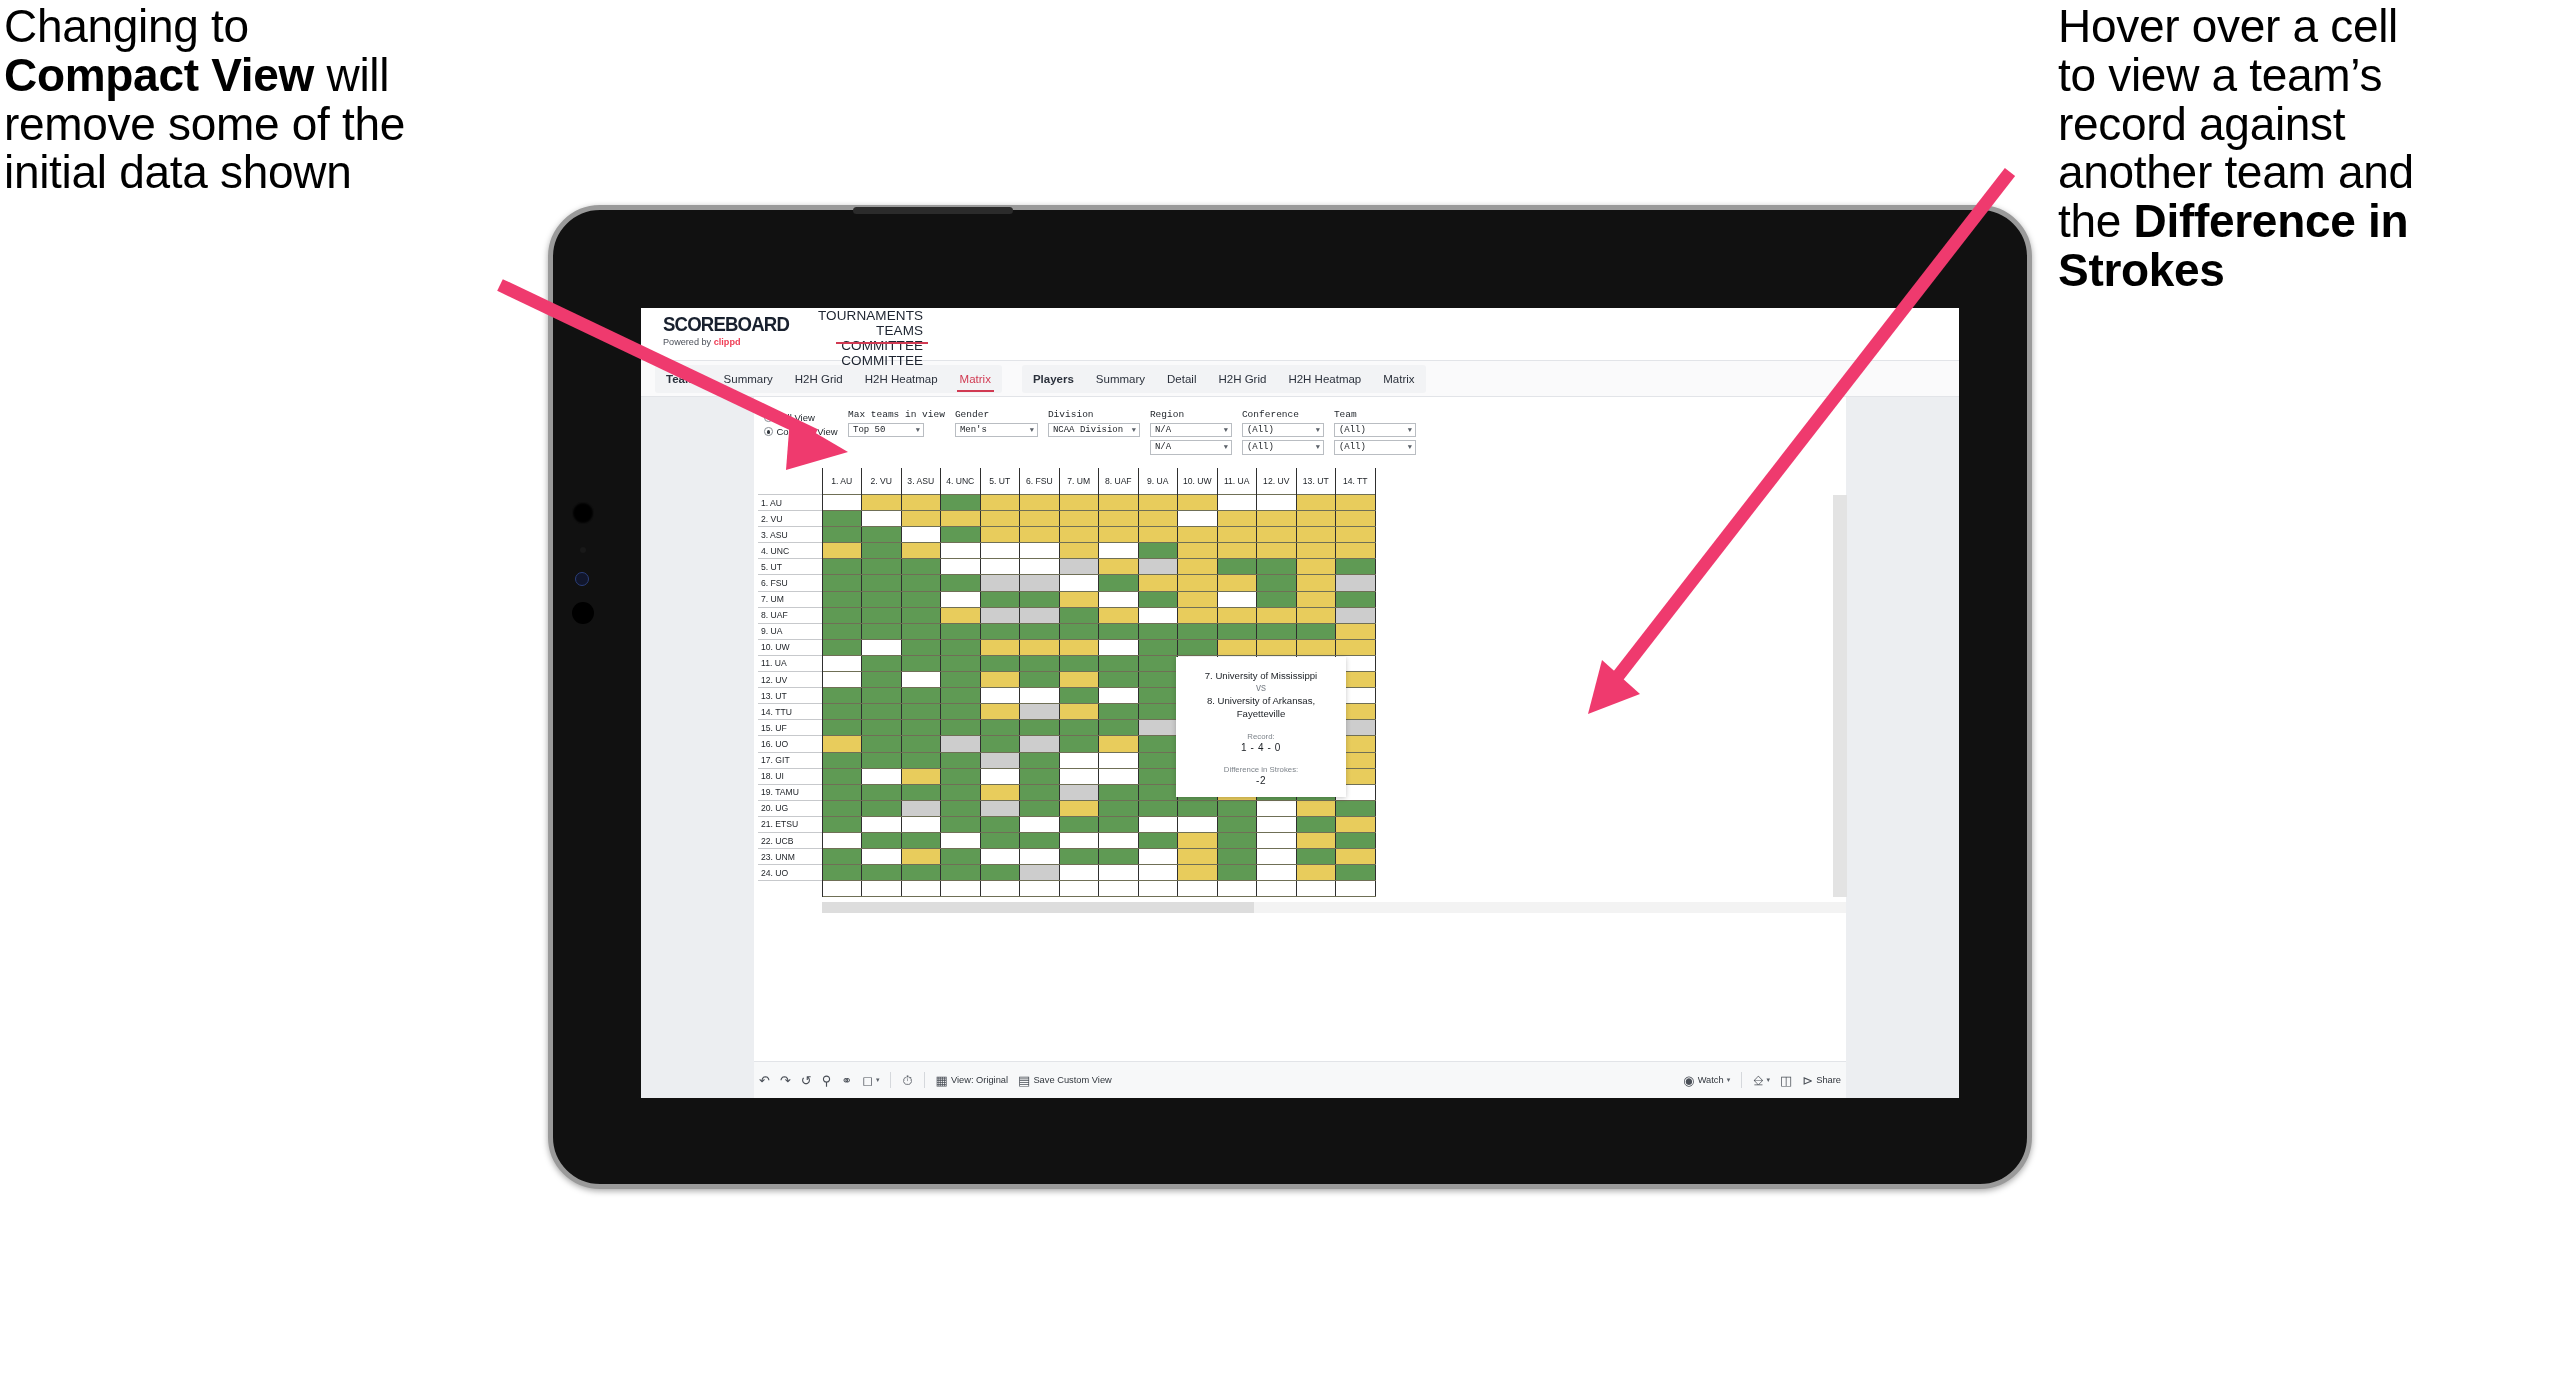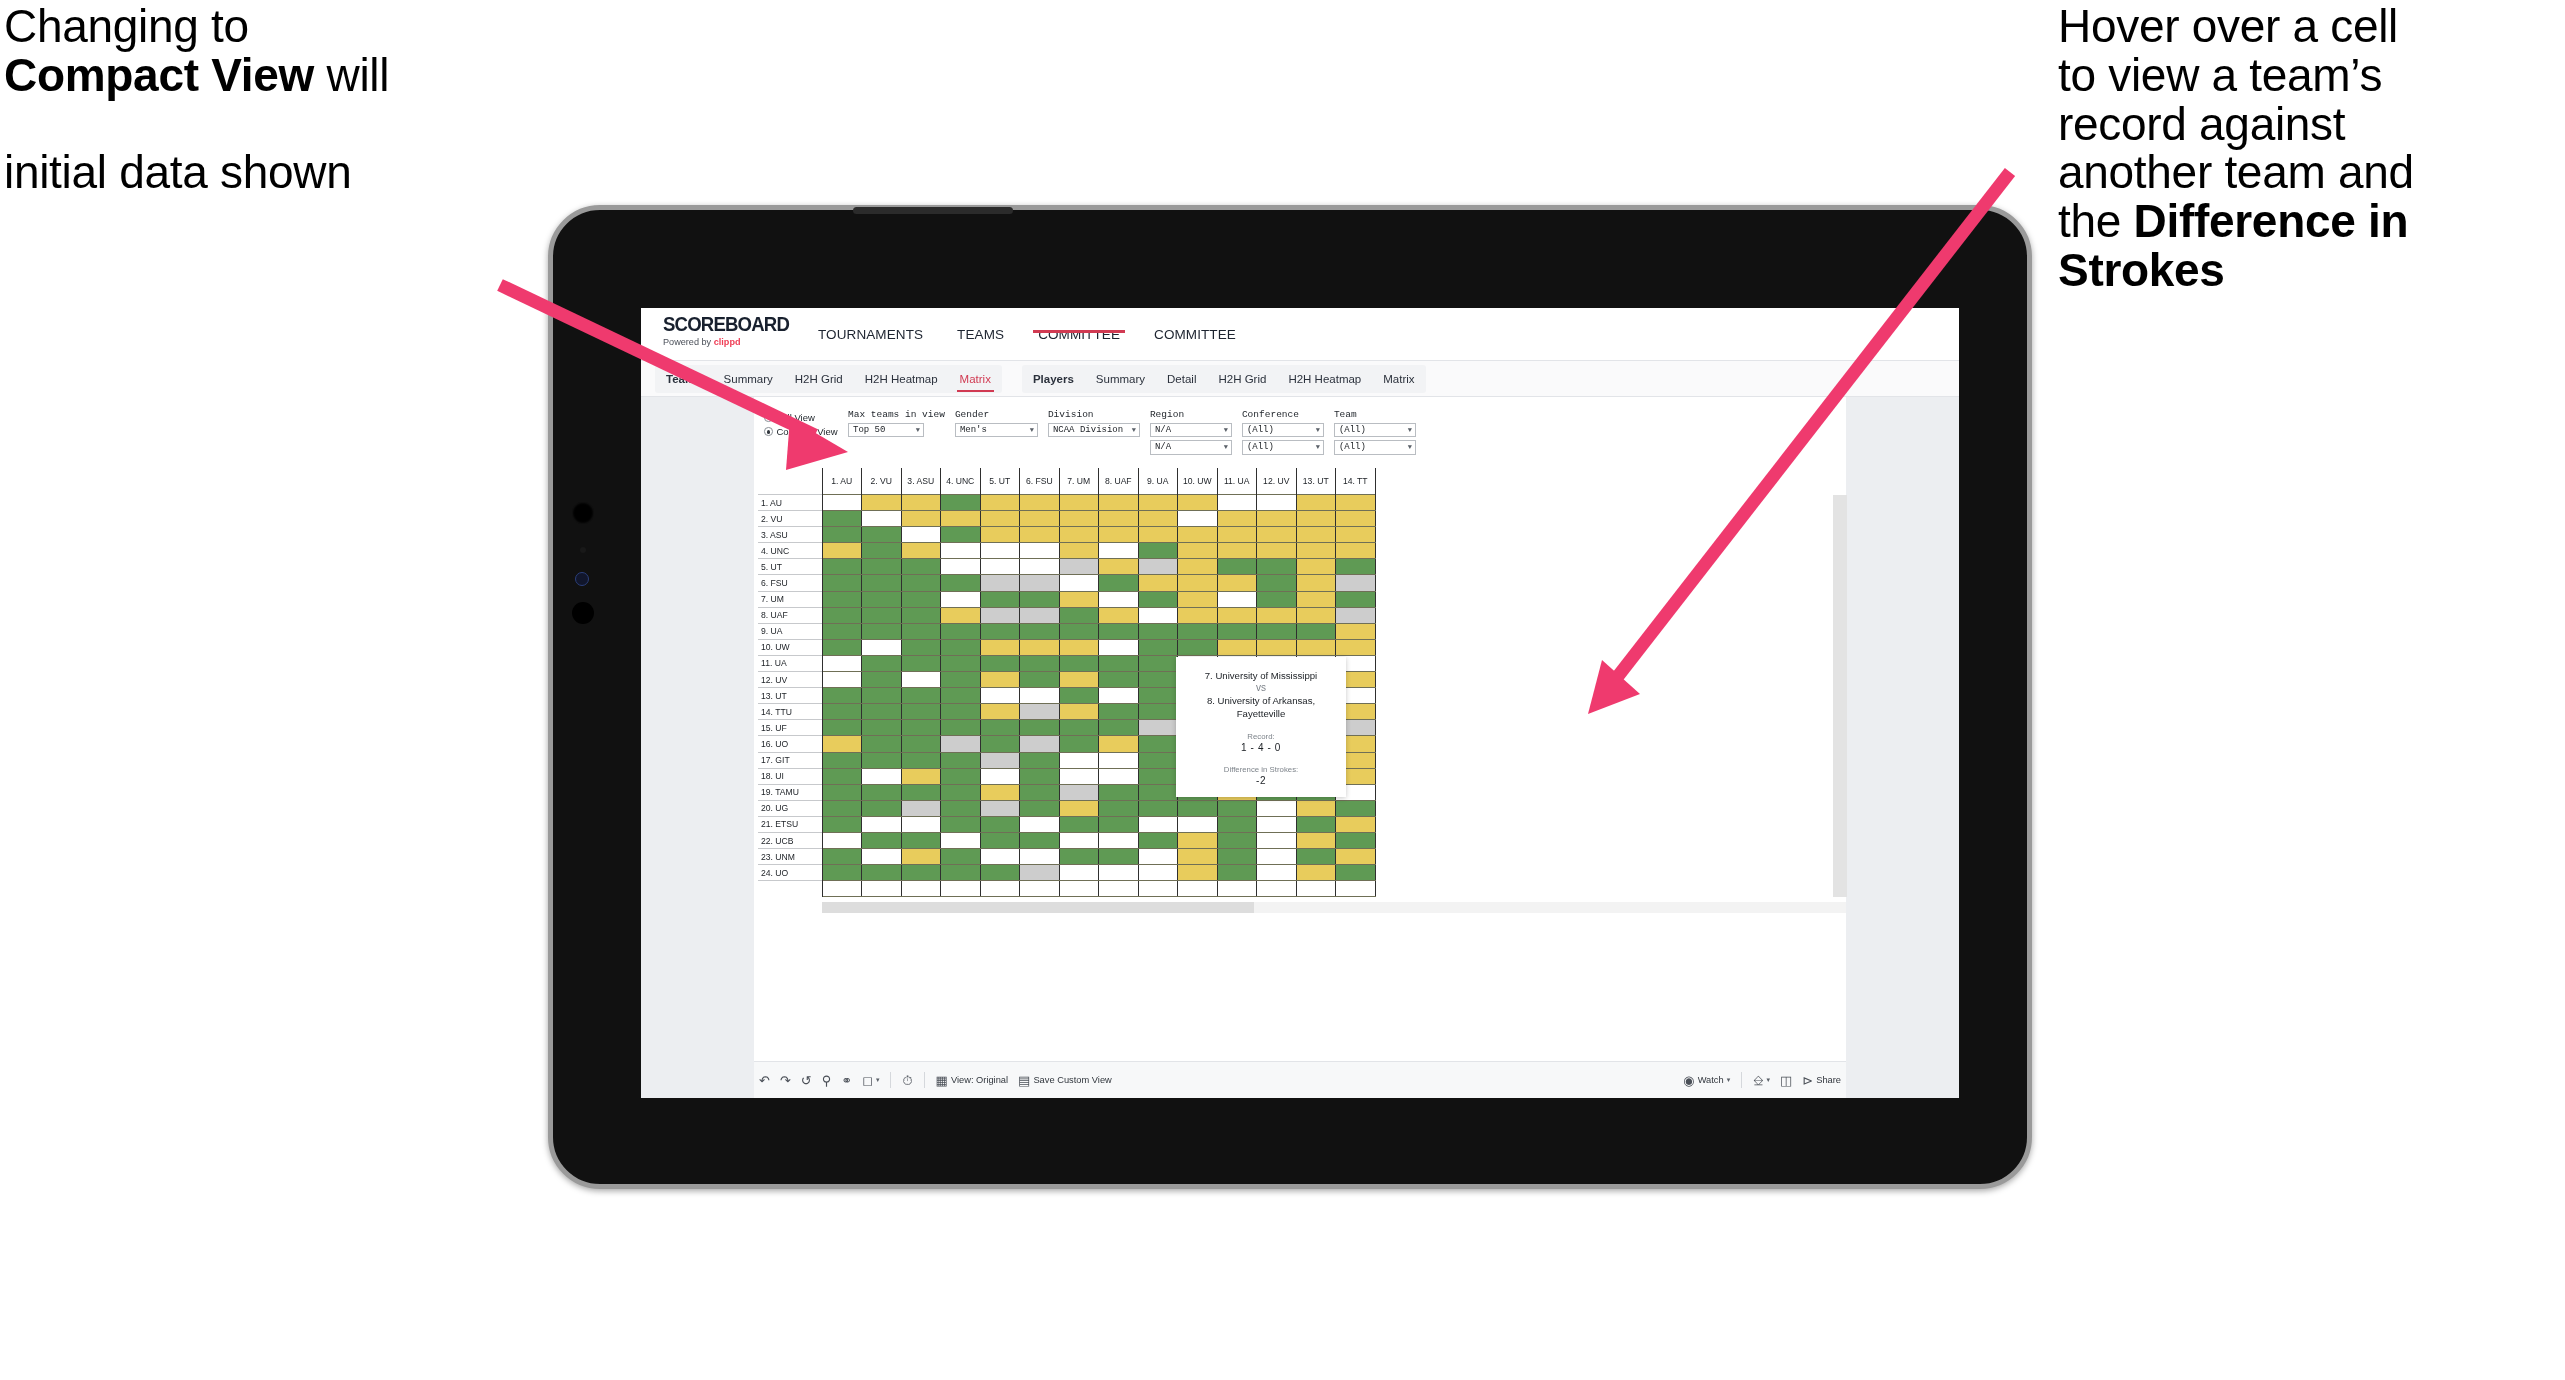--- a/index.html
+++ b/index.html
@@ -81,21 +81,21 @@
     font-weight: 700; font-size: 20px; letter-spacing: -0.9px;
     color: #18202e; line-height: 21px;
     transform: scaleX(0.93); transform-origin: left center;
   }
   .brand .powered {
     font-size: 9.5px; color: #4a4f58; margin-top: 1px;
     transform: scaleX(0.96); transform-origin: left center;
   }
   .brand .powered .clippd { color: #ef3e56; font-weight: 700; }
 
-  .topnav { display: flex; align-items: center; margin-left: 20px; }
+  .topnav { display: flex; align-items: flex-end; margin-left: 20px; flex-direction: column; }
   .topnav .tab {
     display: flex; align-items: center; padding: 0 17px;
     font-size: 13.5px; color: #1d2430; letter-spacing: .1px;
     position: relative; cursor: pointer;
   }
   .topnav .tab.active::after {
     content: ""; position: absolute; left: 12px; right: 12px; bottom: 9px;
     height: 2.5px; background: #d13a52;
   }
 
@@ -233,21 +233,21 @@
   .tb-icon { display: inline-block; color: #4a4f57; font-size: 13px; line-height: 1; }
   .tb-sep { width: 1px; height: 16px; background: #d5d8dc; margin: 0 6px; }
   .tb-spacer { flex: 1; }
   .tb-caret { font-size: 7px; color: #5a6068; }
 </style>
 </head>
 <body>
 
 <div id="stage">
 
-  <div class="annot" id="annot-left"><span>Changing to</span><br><b>Compact View</b><span> will</span><br><br><span>initial data shown</span></div>
+  <div class="annot" id="annot-left"><span>Changing to</span><br><b>Compact View</b><span> will</span><br><span>remove some of the</span><br><span>initial data shown</span></div>
 
   <div class="annot" id="annot-right"><span>Hover over a cell</span><br><span>to view a team’s</span><br><span>record against</span><br><span>another team and</span><br><span>the </span><b>Difference in</b><br><b>Strokes</b></div>
 
   <div id="tablet">
     <div class="speaker"></div>
     <div class="camera"></div>
     <div class="dot-small"></div>
     <div class="dot-blue"></div>
     <div class="camera2"></div>
 

